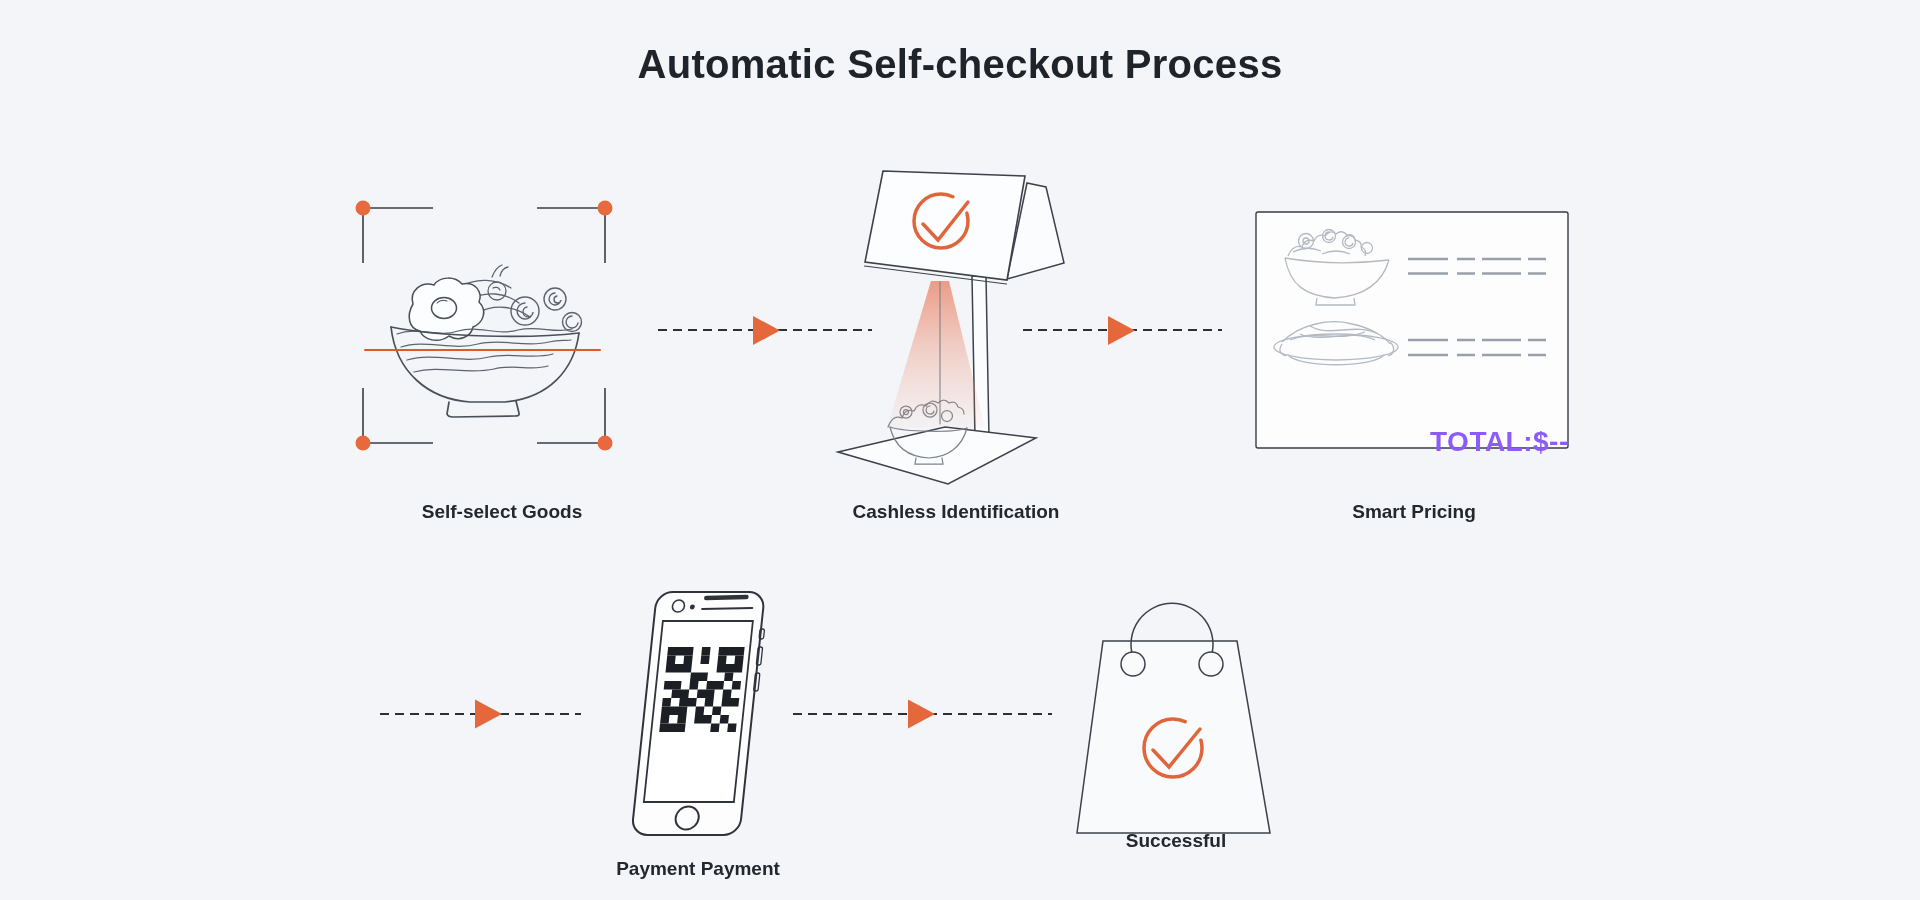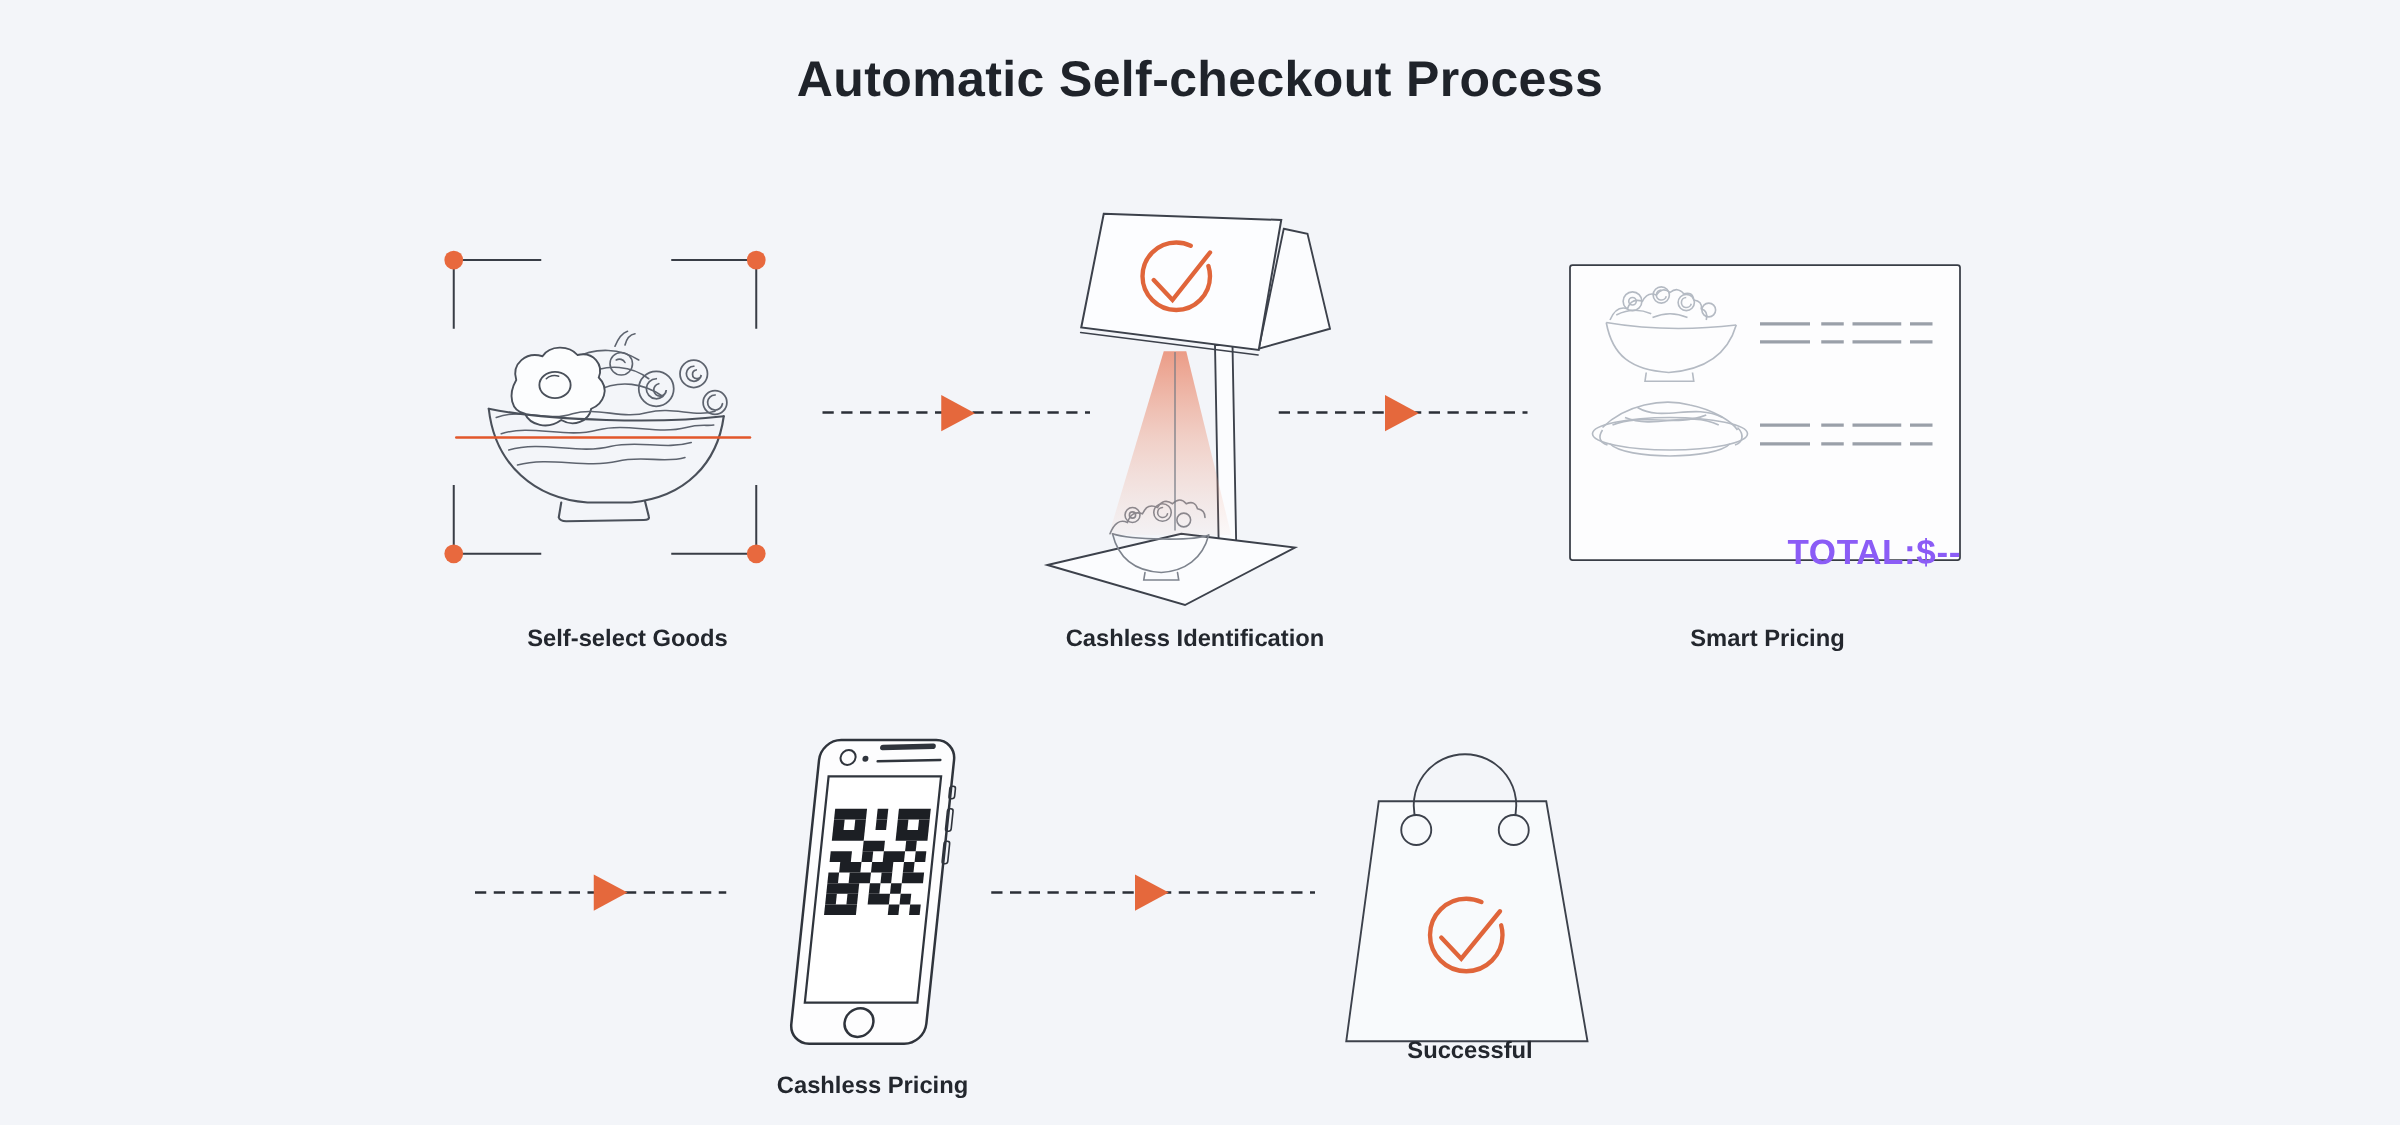--- a/index.html
+++ b/index.html
@@ -247,17 +247,17 @@
       <g fill="none" stroke="#e0653a" stroke-width="3.5">
         <circle cx="1173" cy="748" r="29" stroke-dasharray="149 25"></circle>
         <path d="M1153 750 L1169 767 L1200 729"></path>
       </g>
     </g>
   </svg>
 
   <div class="step-label lbl-1">Self-select Goods</div>
   <div class="step-label lbl-2">Cashless Identification</div>
   <div class="step-label lbl-3">Smart Pricing</div>
-  <div class="step-label lbl-4">Cashless Pricing</div>
+  <div class="step-label lbl-4">Payment Payment</div>
   <div class="step-label lbl-5">Successful</div>
   <div class="total-text">TOTAL:$--</div>
 
 </div>
 
 </body></html>

